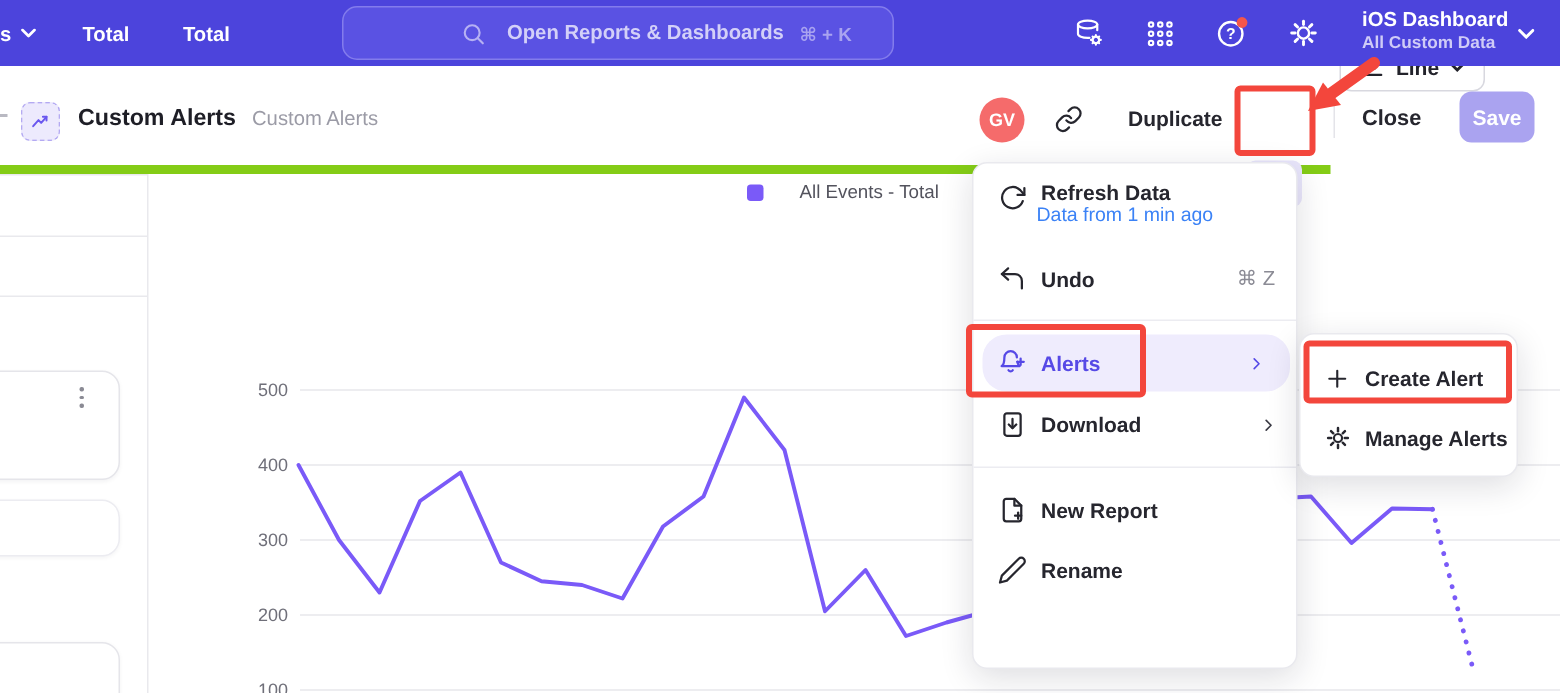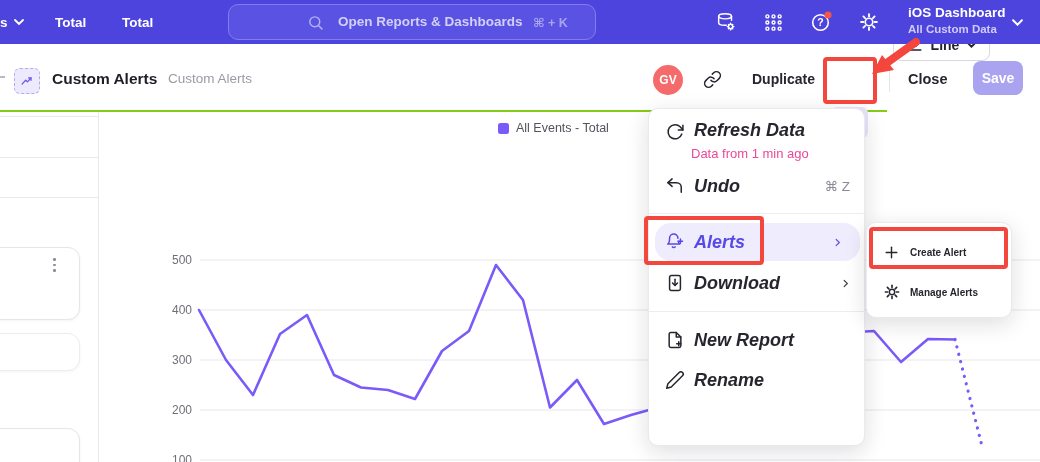--- a/index.html
+++ b/index.html
@@ -18,21 +18,21 @@
   #search-pill .mag{position:absolute;left:78px;top:9px;color:#b6b1f3;}
   .tb-icon{position:absolute;top:8px;width:28px;height:28px;display:flex;align-items:center;justify-content:center;
            color:#fff;cursor:pointer;}
   #project-switcher{position:absolute;left:908px;top:4px;width:126px;height:38px;cursor:pointer;}
   #project-switcher .pname{color:#fff;font-size:13.5px;font-weight:700;line-height:18px;}
   #project-switcher .pscope{color:#cfcbf7;font-size:11.5px;font-weight:600;line-height:15px;}
   #project-chevron{position:absolute;left:1012px;top:19px;color:#fff;}
 
   
   #header{position:absolute;left:0;top:44px;width:887px;height:66px;background:#fff;
-          border-bottom:2px solid #84cc16;z-index:5;}
+          border-bottom:6px solid #84cc16;z-index:5;}
   #report-icon{position:absolute;left:14px;top:24px;width:26px;height:26px;border-radius:6px;
                background:#edeafd;border:1.5px dashed #b4aaf2;box-sizing:border-box;
                display:flex;align-items:center;justify-content:center;color:#6a57ef;}
   #page-title{position:absolute;left:52px;top:26px;font-size:15.5px;font-weight:700;color:#1e1e26;}
   #breadcrumb{position:absolute;left:168px;top:27px;font-size:13.5px;color:#9b9ba6;}
   #avatar{position:absolute;left:653px;top:21px;width:30px;height:30px;border-radius:50%;background:#f56b6b;
           color:#fff;font-size:12px;font-weight:700;display:flex;align-items:center;justify-content:center;cursor:pointer;}
   #link-btn{position:absolute;left:703px;top:26px;color:#26262e;cursor:pointer;}
   #duplicate-btn{position:absolute;left:752px;top:27px;font-size:14px;font-weight:600;color:#26262e;cursor:pointer;}
   #more-btn{position:absolute;left:831px;top:63px;width:37px;height:31px;border-radius:6px;background:#e9e6fb;
@@ -52,21 +52,21 @@
              box-shadow:0 1px 3px rgba(20,20,40,.05);}
   #side-kebab{position:absolute;left:74px;top:10px;display:flex;flex-direction:column;gap:3px;cursor:pointer;}
   #side-kebab i{width:2.6px;height:2.6px;border-radius:50%;background:#8a8a94;}
 
   
   #chart-svg{position:absolute;left:0;top:0;z-index:1;pointer-events:none;}
   .gridline{stroke:#e7e7eb;stroke-width:1;}
   .ytick{fill:#6f6f79;font-size:12px;text-anchor:end;font-family:"Liberation Sans",sans-serif;}
 
   
-  #legend{position:absolute;left:498px;top:121px;display:flex;align-items:center;gap:7px;z-index:2;}
+  #legend{position:absolute;left:498px;top:121px;display:flex;align-items:center;gap:24px;z-index:2;}
   #legend .sq{width:11px;height:11px;border-radius:2.5px;background:#7a5af8;}
   #legend .lt{font-size:12.5px;color:#53535d;}
 
   
   #range-control{position:absolute;left:155px;top:28px;height:33px;display:flex;background:#fff;
                  border:1px solid #d8d8df;border-radius:8px;box-sizing:border-box;overflow:hidden;z-index:3;}
   .seg{display:flex;align-items:center;justify-content:center;gap:7px;font-size:13px;font-weight:600;color:#5b5b66;
        border-right:1px solid #e4e4ea;box-sizing:border-box;cursor:pointer;height:100%;}
   .seg:last-child{border-right:none;}
   .seg.sel{background:#ebebf0;color:#1f1f28;font-weight:700;}
@@ -78,37 +78,37 @@
   #metric-btn .chv{position:absolute;right:12px;top:11px;color:#3a3a44;}
   #charttype-btn{position:absolute;left:893px;top:28px;width:97px;height:33px;border:1px solid #d8d8df;border-radius:8px;
                  box-sizing:border-box;display:flex;align-items:center;justify-content:center;gap:7px;background:#fff;
                  font-size:14px;font-weight:700;color:#23232b;cursor:pointer;z-index:3;}
 
   
   #ctx-menu{position:absolute;left:648px;top:108px;width:217px;height:338px;background:#fff;border:1px solid #e9e9ee;
             border-radius:10px;box-shadow:0 6px 22px rgba(20,20,40,.14);box-sizing:border-box;z-index:10;}
   .m-row{position:absolute;left:0;width:100%;height:40px;display:flex;align-items:center;padding-left:16px;
          box-sizing:border-box;gap:9px;cursor:pointer;color:#26262e;}
-  .m-row .lbl{font-size:18px;font-weight:600;color:#26262e;font-style:italic;}
+  .m-row .lbl{font-size:14px;font-weight:600;color:#26262e;}
   .m-row .micon{width:20px;height:20px;flex:0 0 20px;color:#26262e;display:flex;align-items:center;}
-  .m-sub{position:absolute;left:42px;top:28px;font-size:13px;color:#ec4899;}
+  .m-sub{position:absolute;left:42px;top:17px;font-size:13px;color:#3b82f6;}
   .m-right{position:absolute;right:13px;color:#3a3a44;display:flex;align-items:center;}
   .m-short{position:absolute;right:14px;font-size:13.5px;color:#8b8b95;}
   .m-div{position:absolute;left:0;width:100%;height:1px;background:#ececf1;}
   #row-alerts{left:6px;width:205px;border-radius:16px;background:#efecfd;padding-left:10px;}
   #row-alerts .lbl{color:#5649e6;}
   #row-alerts .micon{color:#5649e6;}
   #row-alerts .m-right{color:#5649e6;right:17px;}
 
   
   #sub-menu{position:absolute;left:866px;top:222px;width:146px;height:96px;background:#fff;border:1px solid #e9e9ee;
             border-radius:10px;box-shadow:0 6px 22px rgba(20,20,40,.14);box-sizing:border-box;z-index:11;}
   .s-row{position:absolute;left:0;width:100%;height:38px;display:flex;align-items:center;padding-left:16px;
          box-sizing:border-box;gap:9px;cursor:pointer;}
-  .s-row .lbl{font-size:10px;font-weight:600;color:#26262e;}
+  .s-row .lbl{font-size:14px;font-weight:600;color:#26262e;}
   .s-row .micon{width:18px;height:18px;flex:0 0 18px;color:#26262e;display:flex;align-items:center;}
 
   
   .anno-box{position:absolute;border:4px solid #f3463c;border-radius:4px;z-index:40;pointer-events:none;}
   #anno-more{left:823px;top:57px;width:46px;height:39px;}
   #anno-alerts{left:644px;top:216px;width:112px;height:41px;}
   #anno-create{left:869px;top:227px;width:131px;height:34px;}
   #anno-arrow{position:absolute;left:0;top:0;z-index:41;pointer-events:none;}
 </style>
 </head>

